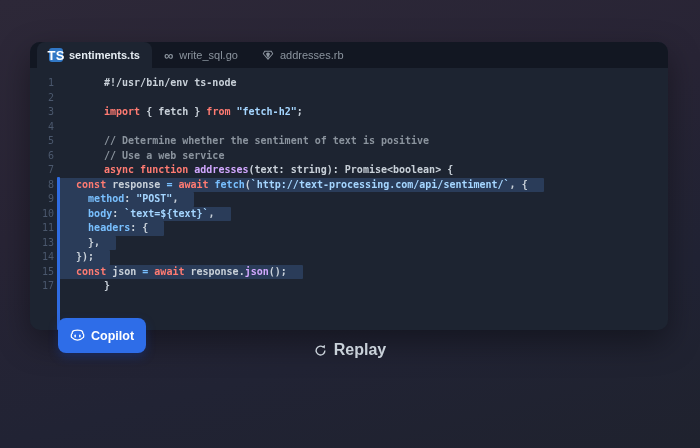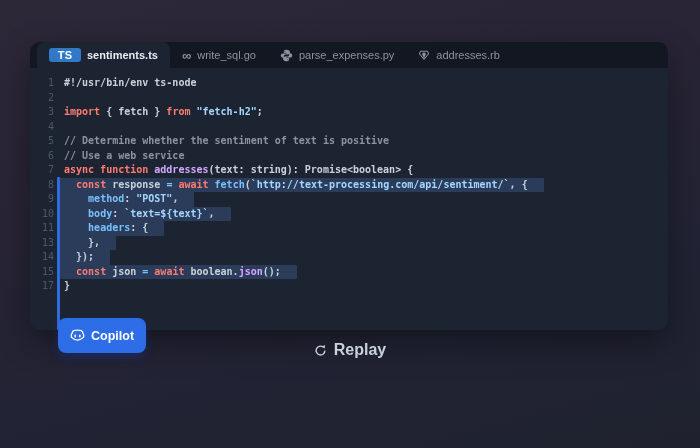--- a/index.html
+++ b/index.html
@@ -20,41 +20,41 @@
   }
   .tab {
     height:26px; display:flex; align-items:center; gap:6px;
     padding:0 12px; font-size:11px; color:#8b949e; cursor:pointer; white-space:nowrap;
   }
   .tab.active {
     background:#1d2431; border-radius:8px 8px 0 0; margin-left:7px;
     color:#e6edf3; font-weight:bold;
   }
   .tab .ts-badge {
-    width:32px; height:14px; background:#3178c6; border-radius:3px;
-    color:#fff; font-size:11px; font-weight:bold;
+    width:14px; height:14px; background:#3178c6; border-radius:3px;
+    color:#fff; font-size:13px; font-weight:bold;
     display:flex; align-items:center; justify-content:center; letter-spacing:.2px;
   }
   .tab .glyph-icon { color:#8b949e; font-size:13px; font-weight:bold; line-height:1; }
   .code-area {
     position:relative; height:262px; padding:8px 0 0 0;
     font-family:"DejaVu Sans Mono","Liberation Mono",monospace;
     font-size:10px; font-weight:bold; line-height:14.5px;
     cursor:text; overflow:hidden;
   }
   .suggestion-bar {
     position:absolute; left:27px; top:109px; width:3px; height:153px;
     background:#2f6ce2; border-radius:1px;
   }
   .line { display:flex; height:14.5px; }
   .ln {
     flex:0 0 24px; text-align:right; margin-right:10px;
     color:#4b586d; font-weight:normal; user-select:none;
   }
-  .lc { white-space:pre; }
+  .lc { white-space:pre;margin-left:40px; }
   .lc.hl { background:#2a3c59; margin-left:-6px; padding-left:6px; padding-right:16px; border-radius:1px; }
   .tk-kw   { color:#ff7b72; }
   .tk-str  { color:#a5d6ff; }
   .tk-prop { color:#79c0ff; }
   .tk-fn   { color:#d2a8ff; }
   .tk-cmt  { color:#8b949e;text-align:right; }
   .tk-plain{ color:#c9d1d9; }
   .tk-op   { color:#79c0ff; }
   .copilot-btn {
     position:absolute; left:58px; top:318px; height:35px;
@@ -75,29 +75,20 @@
 
 <div class="editor-panel">
   <div class="tab-bar">
     <div class="tab active">
       <span class="ts-badge">TS</span>
       <span>sentiments.ts</span>
     </div>
     <div class="tab">
       <span class="glyph-icon">∞</span>
       <span>write_sql.go</span>
-    </div>
-    <div class="tab">
-      <span style="display:flex;">
-        <svg width="13" height="13" viewBox="0 0 16 16" fill="#8b949e">
-          <path d="M7.9 1C6.1 1 4.7 1.8 4.7 3.2V5h3.4v.5H3.4C2 5.5 1 6.6 1 8.1s1 2.6 2.4 2.6h1.3V9c0-1.3 1.1-2.3 2.4-2.3h3c1.1 0 2-.9 2-2V3.2C12.1 1.9 9.7 1 7.9 1zM6.2 2.5c.4 0 .6.3.6.6s-.3.6-.6.6-.6-.3-.6-.6.2-.6.6-.6z"></path>
-          <path d="M8.1 15c1.8 0 3.2-.8 3.2-2.2V11H7.9v-.5h4.7c1.4 0 2.4-1.1 2.4-2.6s-1-2.6-2.4-2.6h-1.3V7c0 1.3-1.1 2.3-2.4 2.3h-3c-1.1 0-2 .9-2 2v1.5C3.9 14.1 6.3 15 8.1 15zm1.7-1.5c-.4 0-.6-.3-.6-.6s.3-.6.6-.6.6.3.6.6-.2.6-.6.6z"></path>
-        </svg>
-      </span>
-      <span>parse_expenses.py</span>
     </div>
     <div class="tab">
       <span style="display:flex;">
         <svg width="12" height="12" viewBox="0 0 16 16" fill="#8b949e">
           <path d="M3.2 2.2 1 6.2 8 14.5 15 6.2 12.8 2.2H3.2zM4 3.5h8l1.6 2.8L8 12.4 2.4 6.3 4 3.5z"></path>
           <path d="M5.2 6.3 8 12.4l2.8-6.1L8 4.2 5.2 6.3z"></path>
         </svg>
       </span>
       <span>addresses.rb</span>
     </div>
@@ -153,21 +144,21 @@
         <div class="line">
           <span class="ln">13</span>
           <span class="lc hl"><span class="tk-plain">    },</span></span>
         </div>
         <div class="line">
           <span class="ln">14</span>
           <span class="lc hl"><span class="tk-plain">  });</span></span>
         </div>
         <div class="line">
           <span class="ln">15</span>
-          <span class="lc hl"><span class="tk-plain">  </span><span class="tk-kw">const</span><span class="tk-plain"> json </span><span class="tk-op">=</span><span class="tk-plain"> </span><span class="tk-kw">await</span><span class="tk-plain"> boolean.</span><span class="tk-fn">json</span><span class="tk-plain">();</span></span>
+          <span class="lc hl"><span class="tk-plain">  </span><span class="tk-kw">const</span><span class="tk-plain"> json </span><span class="tk-op">=</span><span class="tk-plain"> </span><span class="tk-kw">await</span><span class="tk-plain"> response.</span><span class="tk-fn">json</span><span class="tk-plain">();</span></span>
         </div>
         <div class="line">
           <span class="ln">17</span>
           <span class="lc"><span class="tk-plain">}</span></span>
         </div>
       </div>
   </div>
 </div>
 
 <button class="copilot-btn">

